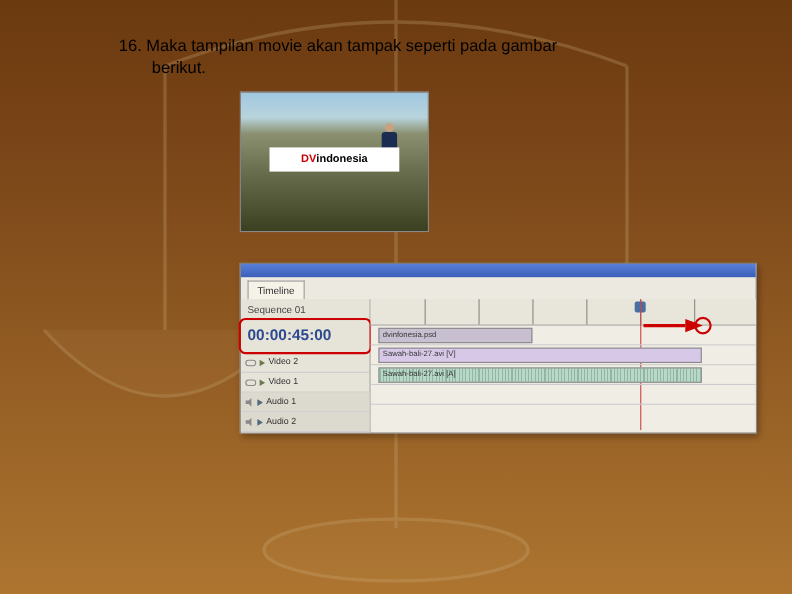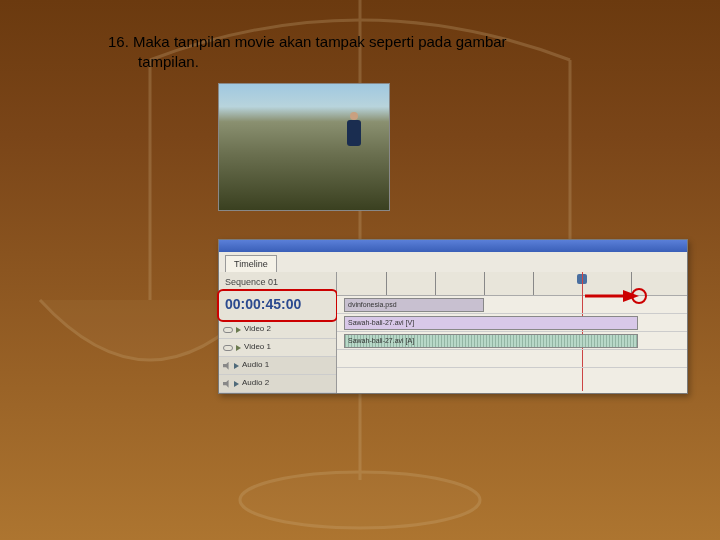--- a/index.html
+++ b/index.html
@@ -229,25 +229,29 @@
     <path d="M40 300 Q150 420 260 300" fill="rgba(212,184,138,0.25)"></path>
     <path d="M460 300 Q570 420 680 300" fill="rgba(212,184,138,0.25)"></path>
     <ellipse cx="360" cy="500" rx="120" ry="28" fill="rgba(212,184,138,0.2)"></ellipse>
   </g>
 </svg>
 
 <div class="content">
   <p class="step-text">
     <span>16.</span>
     <span>Maka tampilan movie akan tampak seperti pada gambar</span><br>
-    <span class="step-indent">tampilan.</span>
+    <span class="step-indent">berikut.</span>
   </p>
 
   <div class="movie-thumb">
     <div class="person"></div>
+    <div class="wm-bar">
+      <span class="wm-dv">DV</span>
+        <span class="wm-in">indonesia</span>
+    </div>
   </div>
 
 
   <div class="timeline-wrap">
     <div class="timeline">
       <div class="tl-titlebar"></div>
       <span class="tl-tab">Timeline</span>
 
       <div class="tl-body">
         <div class="tl-tracks">

